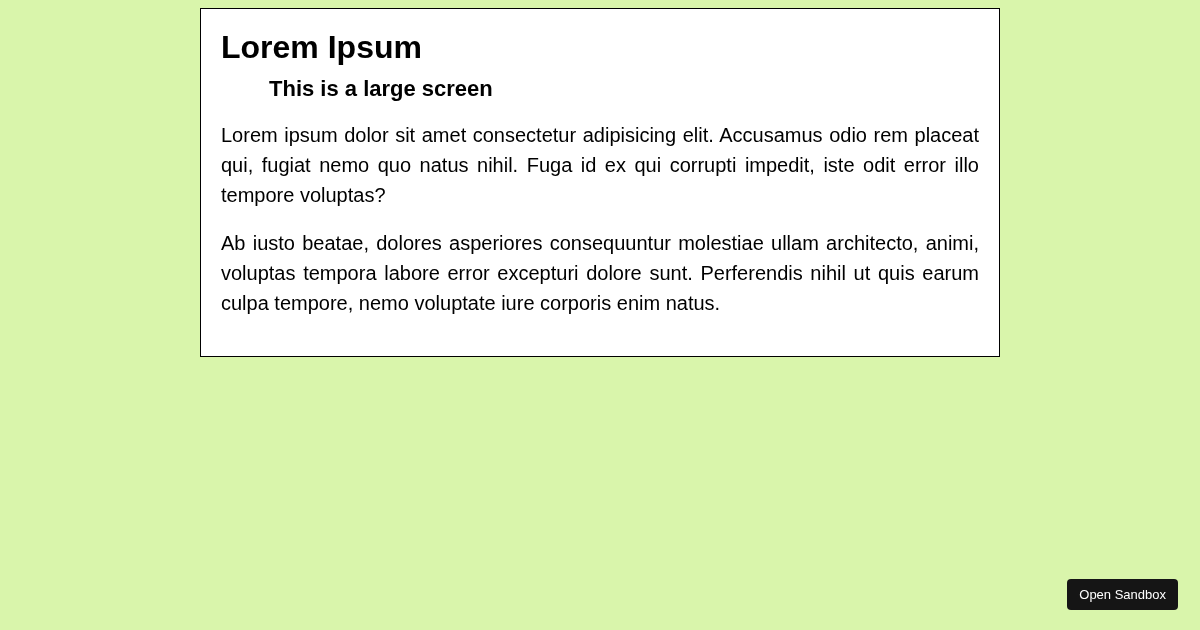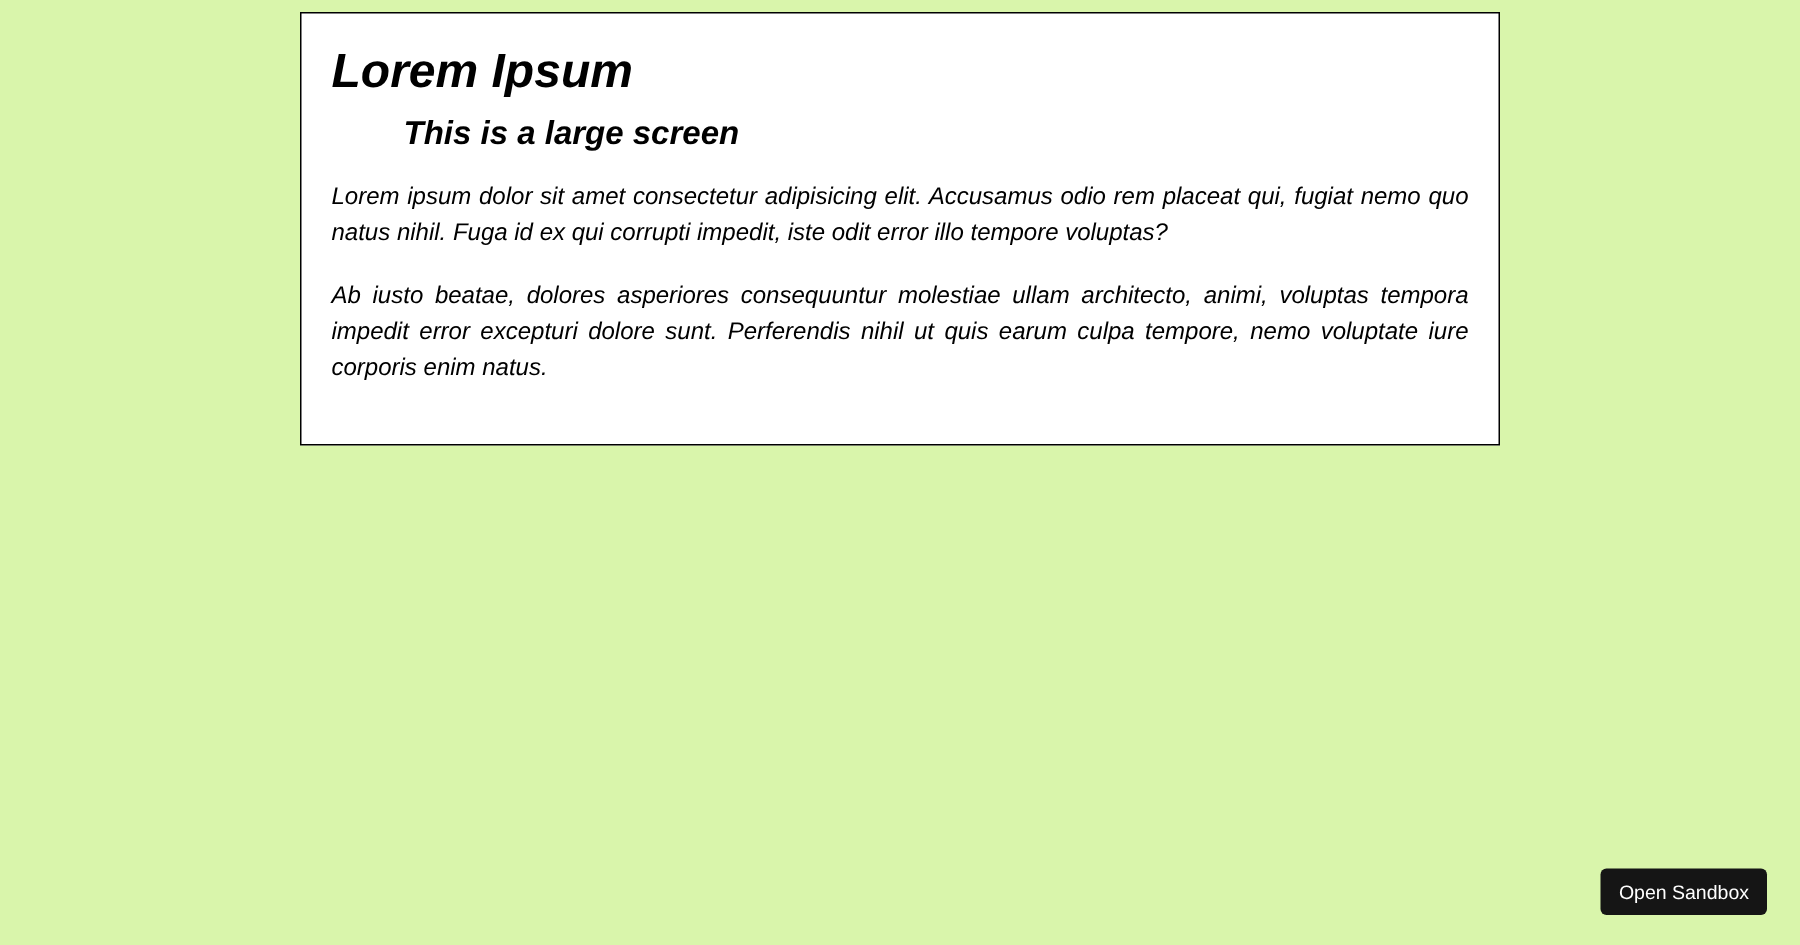--- a/index.html
+++ b/index.html
@@ -14,35 +14,34 @@
       font-family: Arial, Helvetica, sans-serif;
       padding-top: 8px;
       position: relative;
     }
     .card {
       width: 800px;
       margin: 0 auto;
       background-color: #ffffff;
       border: 1px solid #000000;
       padding: 20px;
-      font-style: italic;
     }
     .title {
       font-size: 32px;
       font-weight: bold;
       margin-bottom: 10px;
     }
     .subtitle {
       font-size: 22px;
       font-weight: bold;
       margin-bottom: 18px;
       margin-left: 48px;
     }
     .paragraph {
-      font-size: 16px;
+      font-size: 20px;
       line-height: 1.5;
       text-align: justify;
       margin-bottom: 18px;
       color: #000000;
     }
     .open-sandbox-button {
       position: absolute;
       bottom: 20px;
       right: 22px;
       background-color: #151515;
@@ -56,16 +55,16 @@
       text-align: center;
     }
   </style>
 </head>
 <body>
 
 <div class="card">
   <h1 class="title">Lorem Ipsum</h1>
   <h2 class="subtitle">This is a large screen</h2>
   <p class="paragraph">Lorem ipsum dolor sit amet consectetur adipisicing elit. Accusamus odio rem placeat qui, fugiat nemo quo natus nihil. Fuga id ex qui corrupti impedit, iste odit error illo tempore voluptas?</p>
-  <p class="paragraph">Ab iusto beatae, dolores asperiores consequuntur molestiae ullam architecto, animi, voluptas tempora impedit error excepturi dolore sunt. Perferendis nihil ut quis earum culpa tempore, nemo voluptate iure corporis enim natus.</p>
+  <p class="paragraph">Ab iusto beatae, dolores asperiores consequuntur molestiae ullam architecto, animi, voluptas tempora labore error excepturi dolore sunt. Perferendis nihil ut quis earum culpa tempore, nemo voluptate iure corporis enim natus.</p>
 </div>
 
 <button class="open-sandbox-button">Open Sandbox</button>
 
 </body></html>

